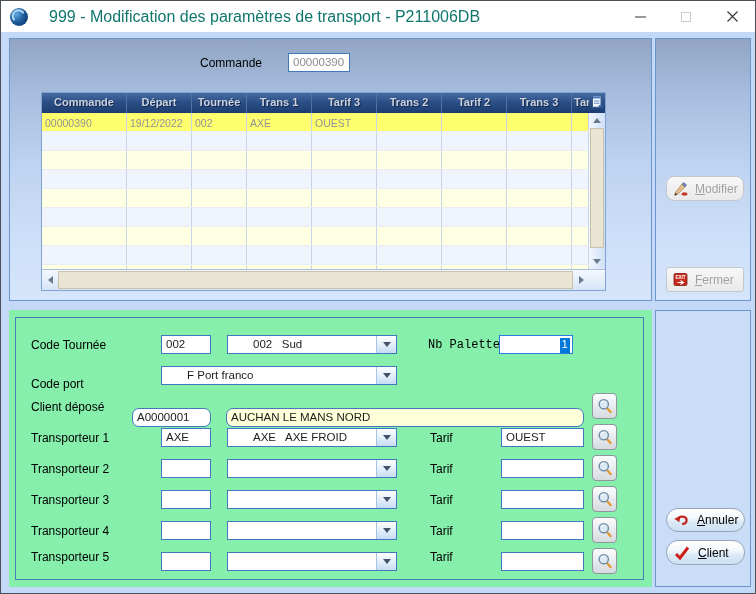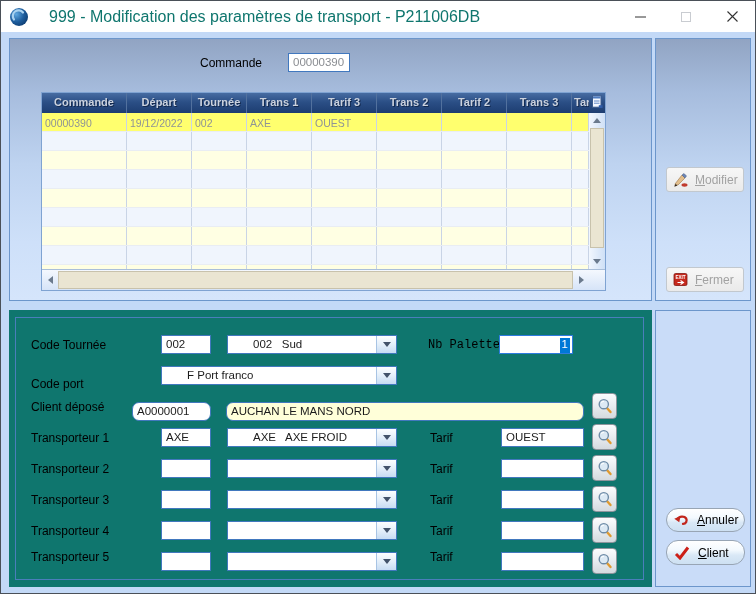--- a/index.html
+++ b/index.html
@@ -10,21 +10,21 @@
   .titlebar{position:absolute;left:0;top:0;width:754px;height:31px;background:#ffffff;display:flex;align-items:center;}
   .app-icon{width:20px;height:20px;margin-left:8px;flex:0 0 auto;}
   .title-text{margin-left:20px;font-size:16px;color:#0f766e;white-space:nowrap;}
   .tb-buttons{position:absolute;right:0;top:0;height:31px;display:flex;}
   .tb-btn{width:46px;height:31px;display:flex;align-items:center;justify-content:center;}
 
   
   .panel-grad{background:linear-gradient(180deg,#91A4C3 0%,#A6BCDD 20%,#BED3F0 48%,#CEE0F9 78%,#D5E5FB 100%);border:1px solid #6C96CB;box-sizing:border-box;}
   .top-panel{position:absolute;left:8px;top:37px;width:643px;height:263px;}
   .side-top-panel{position:absolute;left:654px;top:37px;width:96px;height:263px;}
-  .bottom-panel{position:absolute;left:8px;top:309px;width:643px;height:277px;background:#0f766e;}
+  .bottom-panel{position:absolute;left:8px;top:309px;width:643px;height:277px;background:#86efac;}
   .side-bottom-panel{position:absolute;left:654px;top:309px;width:96px;height:277px;background:#C9DCF8;border:1px solid #6C96CB;box-sizing:border-box;}
 
   
   .commande-label{position:absolute;left:190px;top:17px;font-size:12px;color:#8D939C;}
   .commande-field{position:absolute;left:278px;top:14px;width:62px;height:19px;background:#fff;border:1px solid #4178BE;box-sizing:border-box;font-size:11.5px;color:#8A8D92;padding:2px 0 0 4px;}
 
   
   .grid{position:absolute;left:31px;top:53px;width:565px;height:199px;border:1px solid #7FA3D2;box-sizing:border-box;display:flex;flex-direction:column;background:#FFFFE3;}
   .grid-header{height:20px;flex:0 0 auto;display:flex;background:linear-gradient(180deg,#476CA2 0%,#2B4F86 45%,#1D3D71 100%);}
   .gh-cell{box-sizing:border-box;font-size:11px;font-weight:bold;color:#CBD2DE;text-shadow:1px 1px 0 #13294E;text-align:center;padding-top:3px;white-space:nowrap;overflow:hidden;border-right:1px solid #52719E;}
@@ -51,21 +51,21 @@
   .h-corner{width:16px;flex:0 0 auto;}
   .tri-up{width:0;height:0;border-left:4px solid transparent;border-right:4px solid transparent;border-bottom:5px solid #6B7A8D;}
   .tri-down{width:0;height:0;border-left:4px solid transparent;border-right:4px solid transparent;border-top:5px solid #6B7A8D;}
   .tri-left{width:0;height:0;border-top:4px solid transparent;border-bottom:4px solid transparent;border-right:5px solid #6B7A8D;}
   .tri-right{width:0;height:0;border-top:4px solid transparent;border-bottom:4px solid transparent;border-left:5px solid #6B7A8D;}
 
   
   .side-btn{position:absolute;left:10px;width:78px;height:25px;display:flex;align-items:center;gap:6px;padding-left:6px;box-sizing:border-box;background:linear-gradient(180deg,#F7F7F7,#EAEAEA);border:1px solid #C2C8CE;border-radius:3px;font-size:12px;color:#A2A2A2;}
   .side-btn .btn-label{display:block;}
   .btn-label::first-letter{text-decoration:underline;}
-  .modifier-btn{top:128px;}
+  .modifier-btn{top:137px;border-radius:8px;}
   .fermer-btn{top:228px;}
 
   .action-btn{position:absolute;left:10px;width:79px;display:flex;align-items:center;gap:8px;padding-left:7px;box-sizing:border-box;background:linear-gradient(180deg,#FFFFFF 0%,#F3F9FE 40%,#D9E8F6 62%,#CDE0F2 100%);border:1px solid #98A5B4;border-radius:12px;font-size:12px;color:#000;}
   .annuler-btn{top:197px;height:24px;}
   .valider-btn{top:229px;height:25px;}
 
   
   .form-box{position:absolute;left:6px;top:7px;width:629px;height:263px;border:1px solid #4A7EBB;box-sizing:border-box;}
   .flabel{position:absolute;font-size:12px;color:#000;white-space:nowrap;}
   .tf{position:absolute;height:19px;background:#fff;border:1px solid #4178BE;box-sizing:border-box;font-size:11.5px;color:#1c1c1c;padding:2px 0 0 4px;white-space:pre;overflow:hidden;}
@@ -74,21 +74,21 @@
   .dd-text{flex:1;min-width:0;font-size:11.5px;color:#1c1c1c;padding:2px 0 0 4px;white-space:pre;overflow:hidden;}
   .dd-btn{width:19px;flex:0 0 auto;background:linear-gradient(180deg,#FDFEFF,#E4EFFA 50%,#C7DCF3);border-left:1px solid #A8C4E4;display:flex;align-items:center;justify-content:center;}
   .dd-arrow{width:0;height:0;border-left:4px solid transparent;border-right:4px solid transparent;border-top:5px solid #42526A;}
   .fnb{left:490px;width:74px;display:flex;justify-content:flex-end;padding:2px 2px 0 0;border-color:#2D7BE0;}
   .sel-val{background:#0078D7;color:#fff;padding:0 2px;}
   .search-btn{position:absolute;left:583px;width:25px;height:26px;box-sizing:border-box;background:linear-gradient(180deg,#FBFCFD,#E8ECF0 50%,#D5DADF);border:1px solid #8E959D;border-radius:4px;display:flex;align-items:center;justify-content:center;}
   .lab{left:22px;} .tlab{left:421px;} .nblab{left:419px;font-family:Liberation Mono, monospace;}
   .fcode{left:152px;width:50px;} .fclient{left:123px;width:79px;}
   .ddstd{left:218px;width:170px;} .ddwide{left:152px;width:236px;gap:44px;}
   .fyellow{left:217px;width:358px;} .ftarif{left:492px;width:83px;}
-  .r1{top:25px;} .r2{top:56px;} .r3{top:92px;border-radius:7px;} .r4{top:118px;}
+  .r1{top:25px;} .r2{top:56px;} .r3{top:98px;border-radius:7px;} .r4{top:118px;}
   .r5{top:149px;} .r6{top:180px;} .r7{top:211px;} .r8{top:242px;}
   .rl1{top:28px;} .rl2{top:67px;} .rl3{top:90px;} .rl4{top:121px;}
   .rl5{top:152px;} .rl6{top:183px;} .rl7{top:214px;} .rl8{top:240px;}
   .sb3{top:83px;} .sb4{top:114px;} .sb5{top:145px;} .sb6{top:176px;} .sb7{top:207px;} .sb8{top:238px;}
 </style>
 </head>
 <body>
 
 <div class="window">
 

